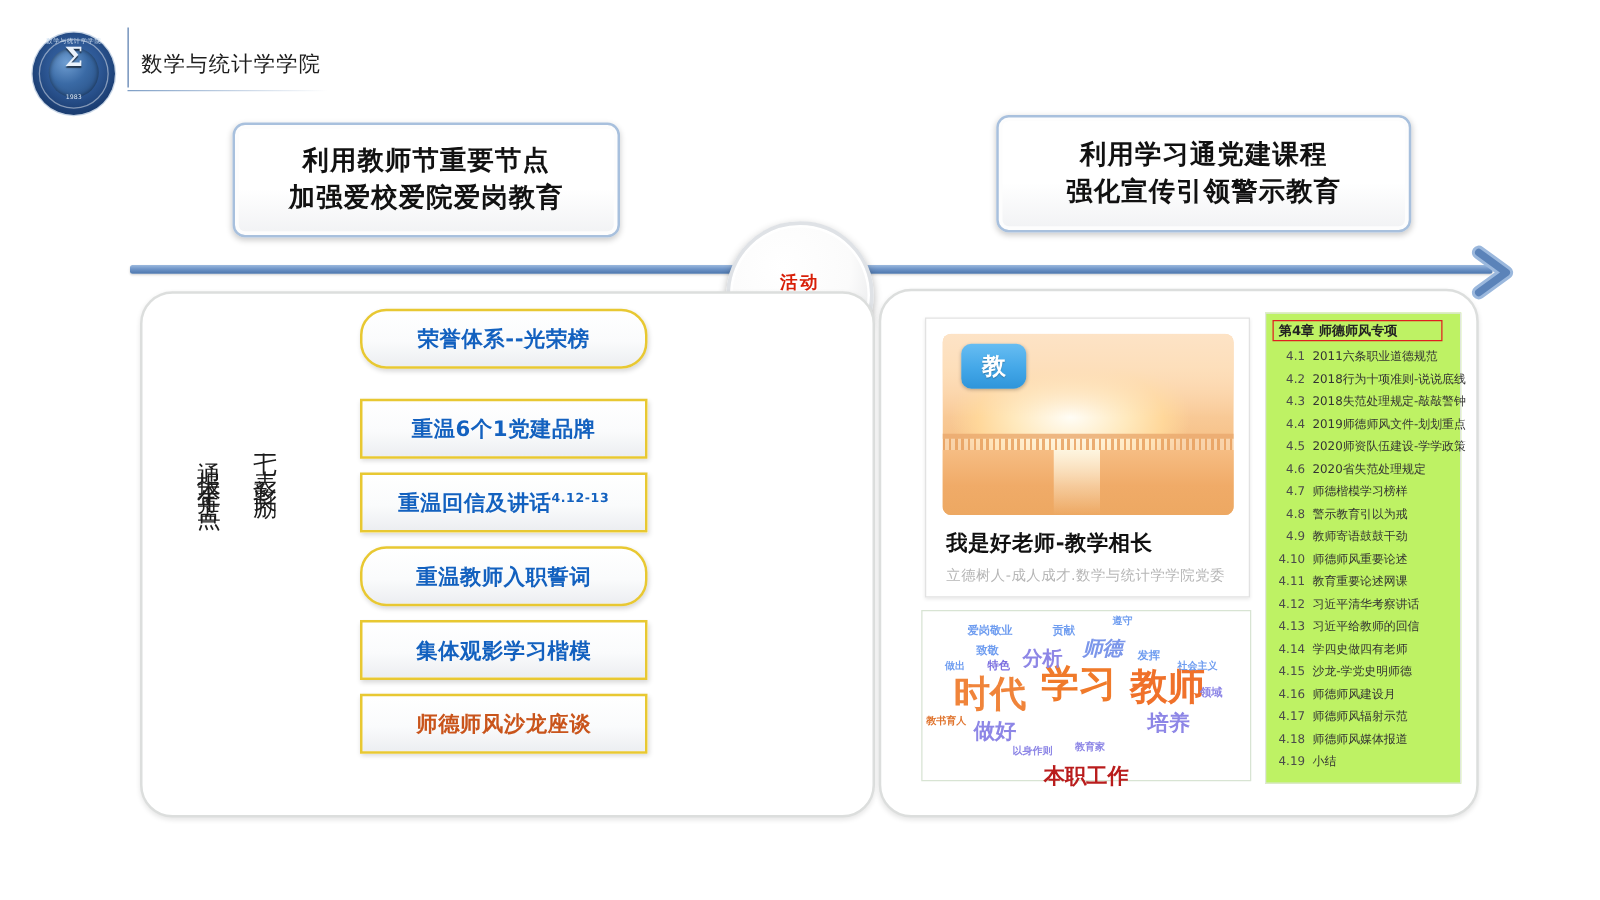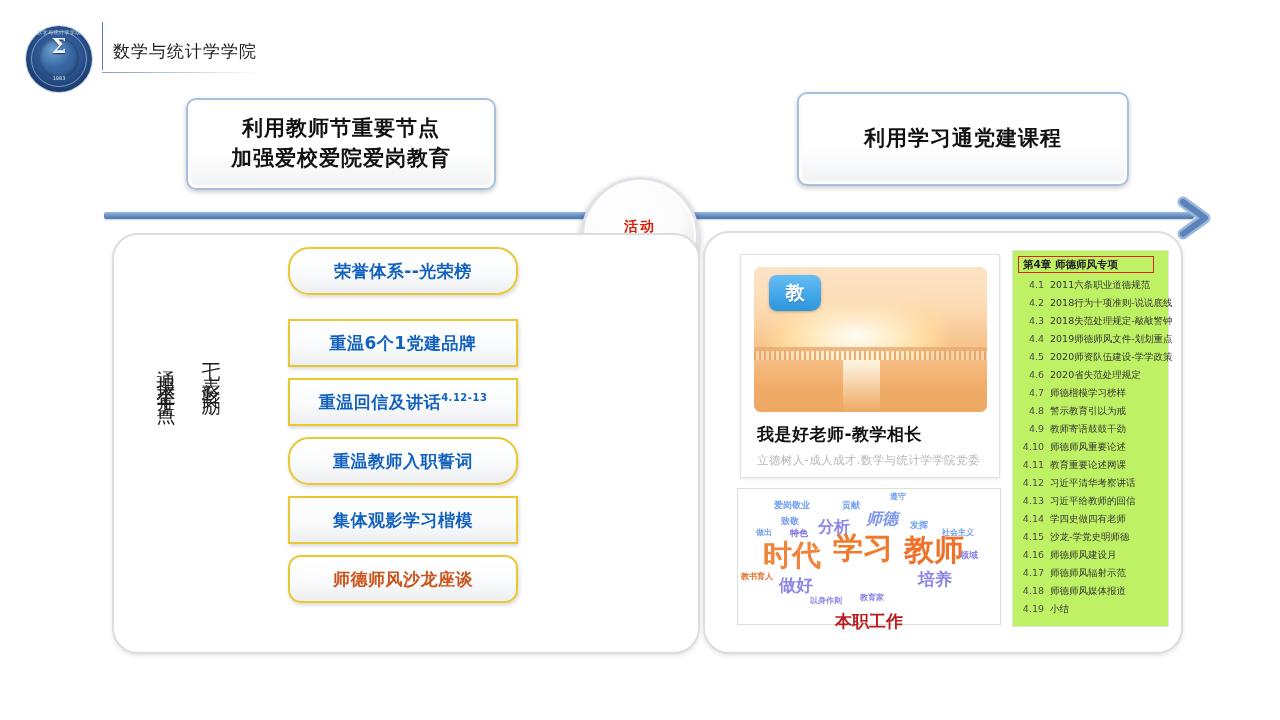--- a/index.html
+++ b/index.html
@@ -133,20 +133,21 @@
     <div class="hdr-title">数学与统计学学院</div>
     <div class="hdr-rule"></div>
   </div>
 
   <div class="topbox" id="topbox-left">
     <div class="ln">利用教师节重要节点</div>
     <div class="ln">加强爱校爱院爱岗教育</div>
   </div>
   <div class="topbox" id="topbox-right">
     <div class="ln">利用学习通党建课程</div>
+    <div class="ln">强化宣传引领警示教育</div>
   </div>
 
   <div class="arrow-line"></div>
   <div class="arrow-head">
     <svg width="46" height="44" viewBox="0 0 46 44" aria-hidden="true">
       <polyline points="6,6 28,22 6,38" fill="none" stroke="#9bb8dd" stroke-width="11" stroke-linecap="round" stroke-linejoin="round"></polyline>
       <polyline points="6,6 28,22 6,38" fill="none" stroke="#5b83b9" stroke-width="6" stroke-linecap="round" stroke-linejoin="round"></polyline>
     </svg>
   </div>
 
@@ -170,21 +171,21 @@
       </div>
       <div class="ybox" style="top: 378px;">
         <span>重温回信及讲话<sup>4.12-13</sup></span>
       </div>
       <div class="ybox" style="top: 437px; border-radius: 21px;">
         <span>重温教师入职誓词</span>
       </div>
       <div class="ybox" style="top: 496px;">
         <span>集体观影学习楷模</span>
       </div>
-      <div class="ybox" style="top: 555px; border-radius: 13px;">
+      <div class="ybox" style="top: 555px;">
         <span class="red">师德师风沙龙座谈</span>
       </div>
     </div>
 
   <div class="card" id="photo-card">
     <div class="photo">
       <div class="sky"></div>
       <div class="water"></div>
       <div class="deck"></div>
       <div class="bridge"></div>

